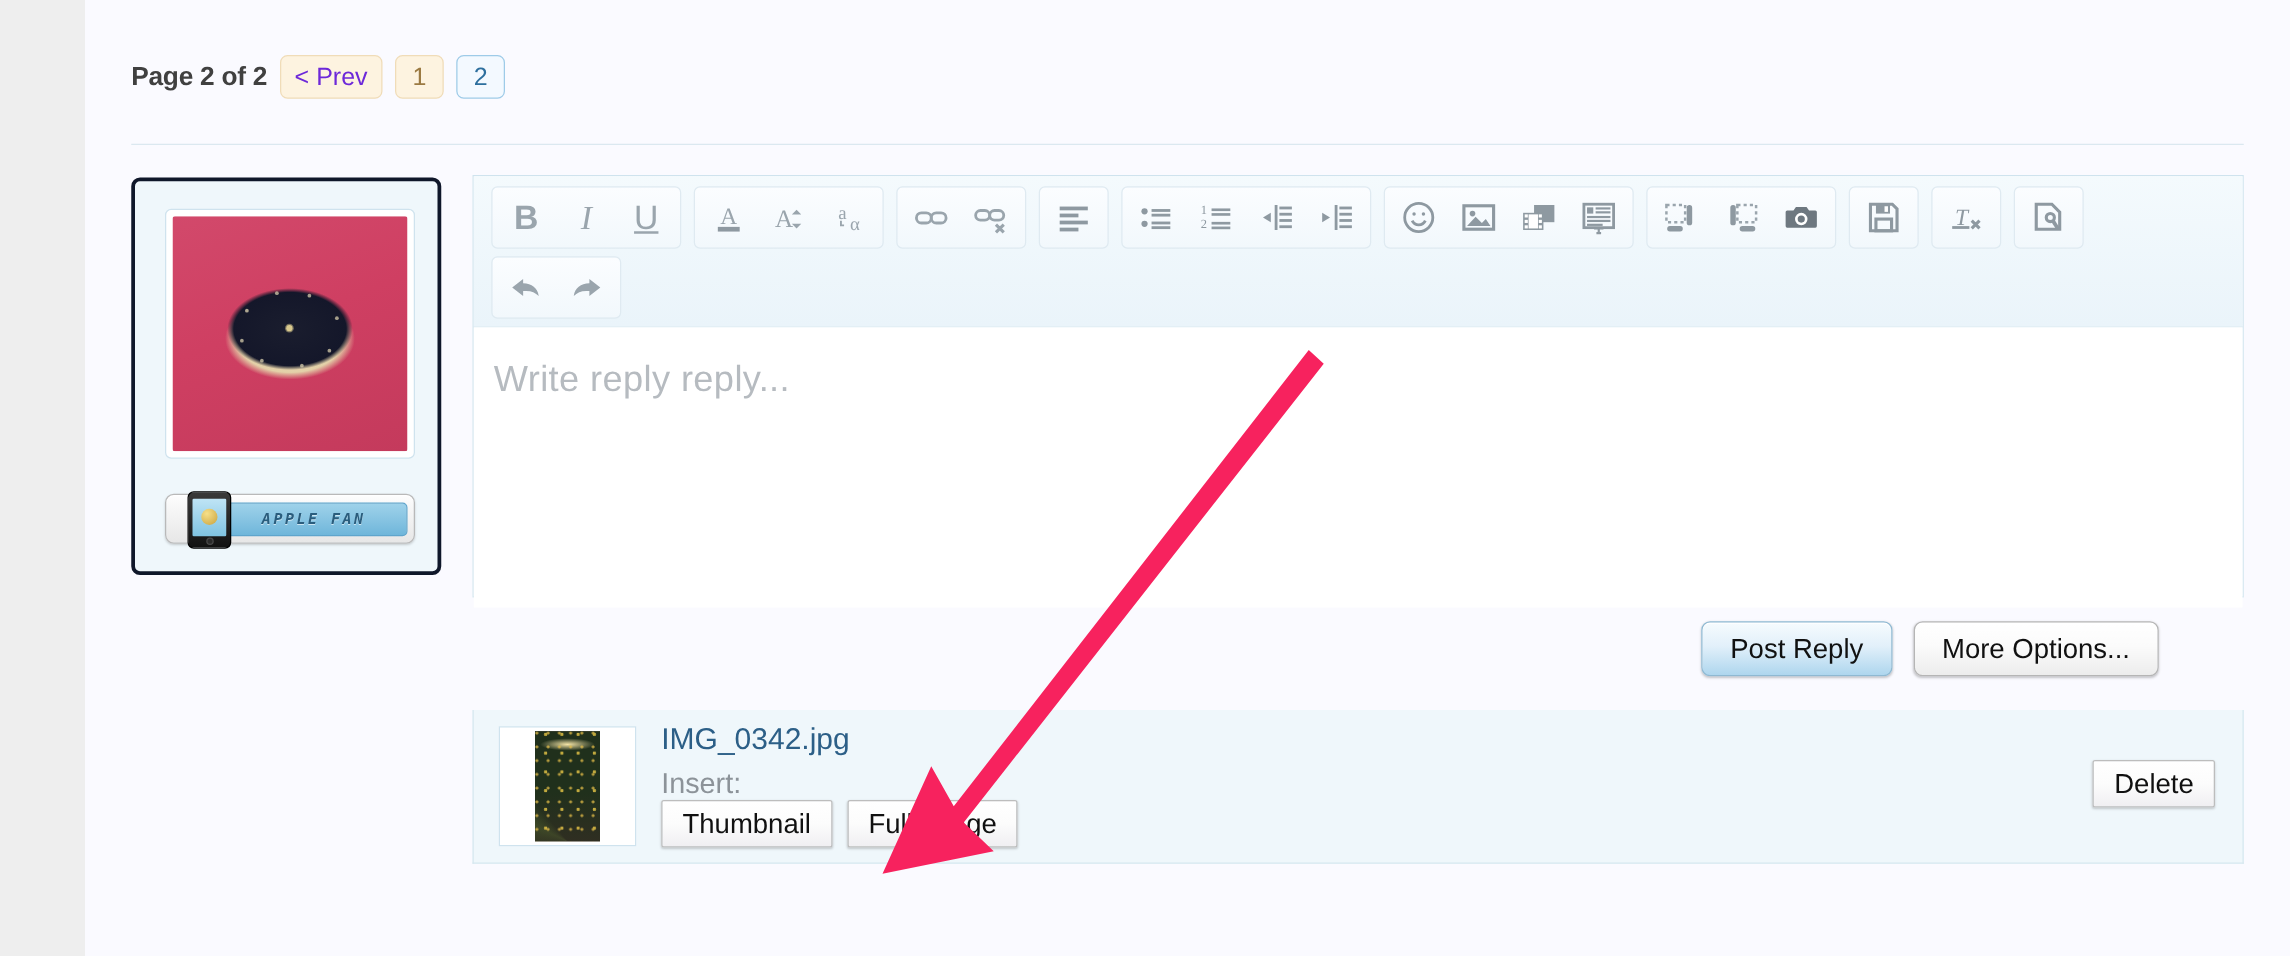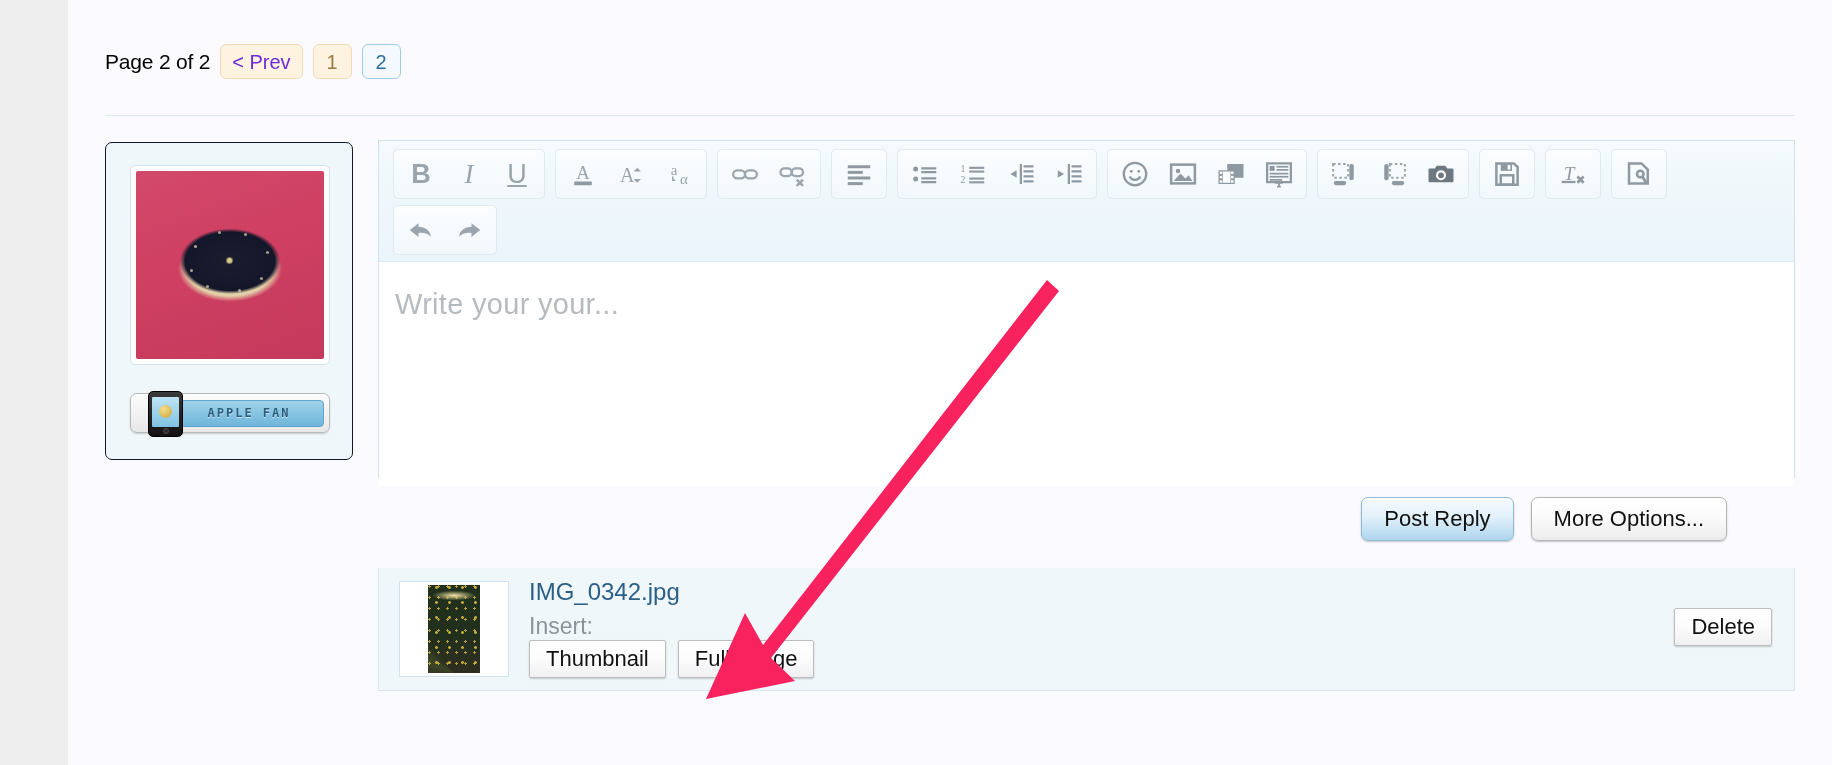--- a/index.html
+++ b/index.html
@@ -22,21 +22,21 @@
     position:absolute; left:68px; top:0; width:1764px; height:765px;
     background:#fafaff;
   }
 
   
   .pager {
     position:absolute; left:37px; top:44px;
     display:flex; align-items:center; gap:10px;
   }
   .pager-label {
-    font-size:21px; font-weight:normal; color:#000000;
+    font-size:21px; font-weight:bold; color:#404040;
     letter-spacing:-0.2px;
   }
   .pg-btn {
     display:inline-flex; align-items:center; justify-content:center;
     height:35px; min-width:39px; padding:0 11px;
     border-radius:6px; font-size:20px; line-height:1;
     cursor:pointer; user-select:none;
   }
   .pg-prev {
     background:#fdf3e0; border:1px solid #f0dcb8; color:#6d28d9;
@@ -49,21 +49,21 @@
   }
 
   .hr-top {
     position:absolute; left:37px; top:115px; width:1690px; height:1px;
     background:#dbe8f0;
   }
 
   
   .user-card {
     position:absolute; left:37px; top:142px; width:248px; height:318px;
-    background:#eff7fb; border:1px solid #0f172a; border-radius:7px;
+    background:#eff7fb; border:3px solid #0f172a; border-radius:7px;font-style:italic;
   }
   .avatar-frame {
     position:absolute; left:24px; top:22px; width:200px; height:200px;
     background:#ffffff; border:1px solid #cfe3ee; border-radius:5px;
     padding:5px;
   }
   .avatar-img {
     width:100%; height:100%; border-radius:2px; overflow:hidden;
     position:relative;
     background:
@@ -510,21 +510,21 @@
               <svg width="34" height="30" viewBox="0 0 24 24">
                 <path d="M14 6.5 L21 12 L14 17.5 v-3.2 c-4.5 -0.5 -7.5 0.6 -10 3.2 c0.8 -5.4 4.4 -7.9 10 -8.2 z" fill="#9aa5ad"></path>
               </svg>
             </div>
           </div>
         </div>
 
       </div>
 
       <div class="edit-area">
-        <div class="placeholder">Write your your...</div>
+        <div class="placeholder">Write reply reply...</div>
       </div>
     </div>
 
     <div class="actions">
       <div class="btn primary">Post Reply</div>
       <div class="btn">More Options...</div>
     </div>
 
     <div class="attach-wrap">
       <div class="attach-thumb">

